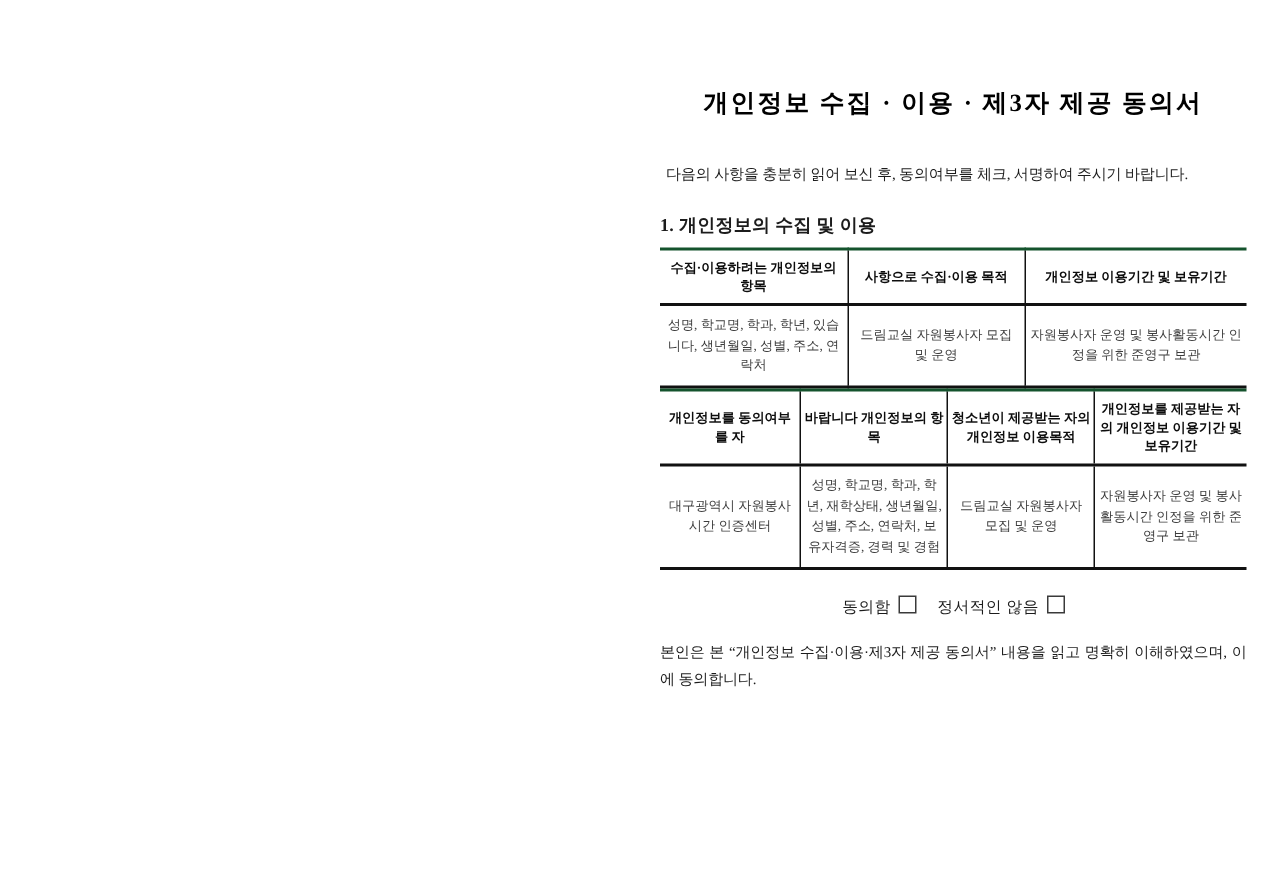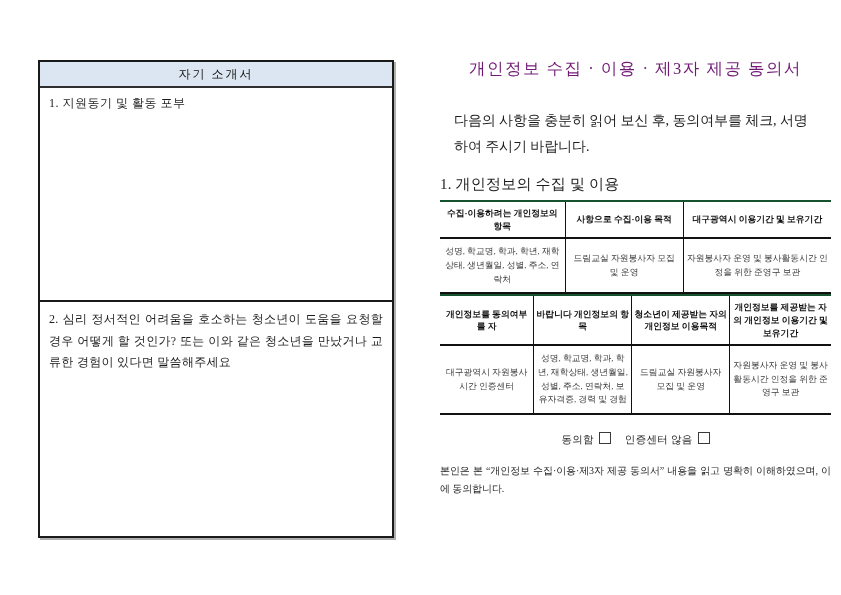--- a/index.html
+++ b/index.html
@@ -25,27 +25,27 @@
     padding:7px 9px;font-size:12px;letter-spacing:.5px;box-sizing:border-box;
   }
   .box-sec2{
     flex:1;padding:7px 9px;font-size:12px;line-height:1.8;
     text-align:justify;letter-spacing:.3px;box-sizing:border-box;
   }
 
   
   .right-page{position:absolute;left:440px;top:58px;width:391px;}
   .rp-title{
-    margin:0 0 28px 0;text-align:center;font-size:16.5px;font-weight:normal;
-    letter-spacing:1.5px;color:#701a75;
+    margin:0 0 28px 0;text-align:center;font-size:16.5px;font-weight:bold;
+    letter-spacing:1.5px;color:#000000;
   }
   .rp-intro{font-size:10px;line-height:1.85;text-align:justify;margin:0;letter-spacing:-0.1px;}
   .rp-intro .b{font-weight:bold;}
-  .rp-intro-line2{font-size:14px;line-height:1.85;margin:14px;letter-spacing:-0.1px;}
-  .sec-heading{font-weight:normal;font-size:15px;margin:13px 0 6px 0;letter-spacing:.2px;}
+  .rp-intro-line2{font-size:10px;line-height:1.85;margin:4px;letter-spacing:-0.1px;}
+  .sec-heading{font-weight:bold;font-size:12px;margin:13px 0 6px 0;letter-spacing:.2px;}
   .sec-heading.first{margin-top:15px;}
 
   table{width:100%;border-collapse:collapse;table-layout:fixed;
         border-top:2px solid #14532d;border-bottom:2px solid #111;}
   th{font-size:8.8px;font-weight:bold;text-align:center;padding:5px 2px;
      border-bottom:2px solid #111;line-height:1.45;color:#0d0d0d;}
   td{font-size:8.8px;text-align:center;padding:6px 3px;line-height:1.55;color:#3d3d3d;}
   th + th, td + td{border-left:1.3px solid #111;}
   .t1 .c1{width:32%;} .t1 .c2{width:30%;} .t1 .c3{width:38%;}
   .t2 .c1{width:24%;} .t2 .c2{width:25%;} .t2 .c3{width:25%;} .t2 .c4{width:26%;margin-top:23px;}
@@ -61,46 +61,37 @@
   }
   .cb-gap{display:inline-block;width:14px;}
 
   .declaration{margin-top:15px;font-size:10px;line-height:1.85;text-align:justify;letter-spacing:-0.1px;}
 </style>
 </head>
 <body>
 
 <div class="canvas">
 
-  <div class="left-page">
-    <div class="box-header">자기 소개서</div>
-    <div class="box-sec1">
-      <span>1. 지원동기 및 활동 포부</span>
-    </div>
-    <div class="box-sec2">
-      <span>2. 심리 정서적인 어려움을 호소하는 청소년이 도움을 요청할 경우 어떻게 할 것인가? 또는 이와 같은 청소년을 만났거나 교류한 경험이 있다면 말씀해주세요</span>
-    </div>
-  </div>
 
   <div class="right-page">
 
     <h1 class="rp-title">개인정보 수집 · 이용 · 제3자 제공 동의서</h1>
 
     <p class="rp-intro-line2">다음의 사항을 충분히 읽어 보신 후, 동의여부를 체크, 서명하여 주시기 바랍니다.</p>
 
     <div class="sec-heading first">1. 개인정보의 수집 및 이용</div>
     <table class="t1">
       <tbody>
           <tr>
         <th class="c1">수집·이용하려는 개인정보의 항목</th>
         <th class="c2">사항으로 수집·이용 목적</th>
-        <th class="c3">대구광역시 이용기간 및 보유기간</th>
+        <th class="c3">개인정보 이용기간 및 보유기간</th>
       </tr>
       <tr>
-        <td>성명, 학교명, 학과, 학년, 재학상태, 생년월일, 성별, 주소, 연락처</td>
+        <td>성명, 학교명, 학과, 학년, 있습니다, 생년월일, 성별, 주소, 연락처</td>
         <td>드림교실 자원봉사자 모집 및 운영</td>
         <td>자원봉사자 운영 및 봉사활동시간 인정을 위한 준영구 보관</td>
       </tr>
     </tbody>
       </table>
 
     <table class="t2">
       <tbody>
           <tr>
         <th class="c1">개인정보를 동의여부를 자</th>
@@ -112,19 +103,19 @@
         <td>대구광역시 자원봉사시간 인증센터</td>
         <td>성명, 학교명, 학과, 학년, 재학상태, 생년월일, 성별, 주소, 연락처, 보유자격증, 경력 및 경험</td>
         <td>드림교실 자원봉사자 모집 및 운영</td>
         <td>자원봉사자 운영 및 봉사활동시간 인정을 위한 준영구 보관</td>
       </tr>
     </tbody>
       </table>
 
 
     <div class="consent-row">
-      <span>동의함</span><span class="checkbox"></span><span class="cb-gap"></span><span>인증센터 않음</span><span class="checkbox"></span>
+      <span>동의함</span><span class="checkbox"></span><span class="cb-gap"></span><span>정서적인 않음</span><span class="checkbox"></span>
     </div>
 
     <p class="declaration">본인은 본  “개인정보 수집·이용·제3자 제공 동의서”  내용을 읽고 명확히 이해하였으며, 이에 동의합니다.</p>
 
   </div>
 </div>
 
 </body></html>

